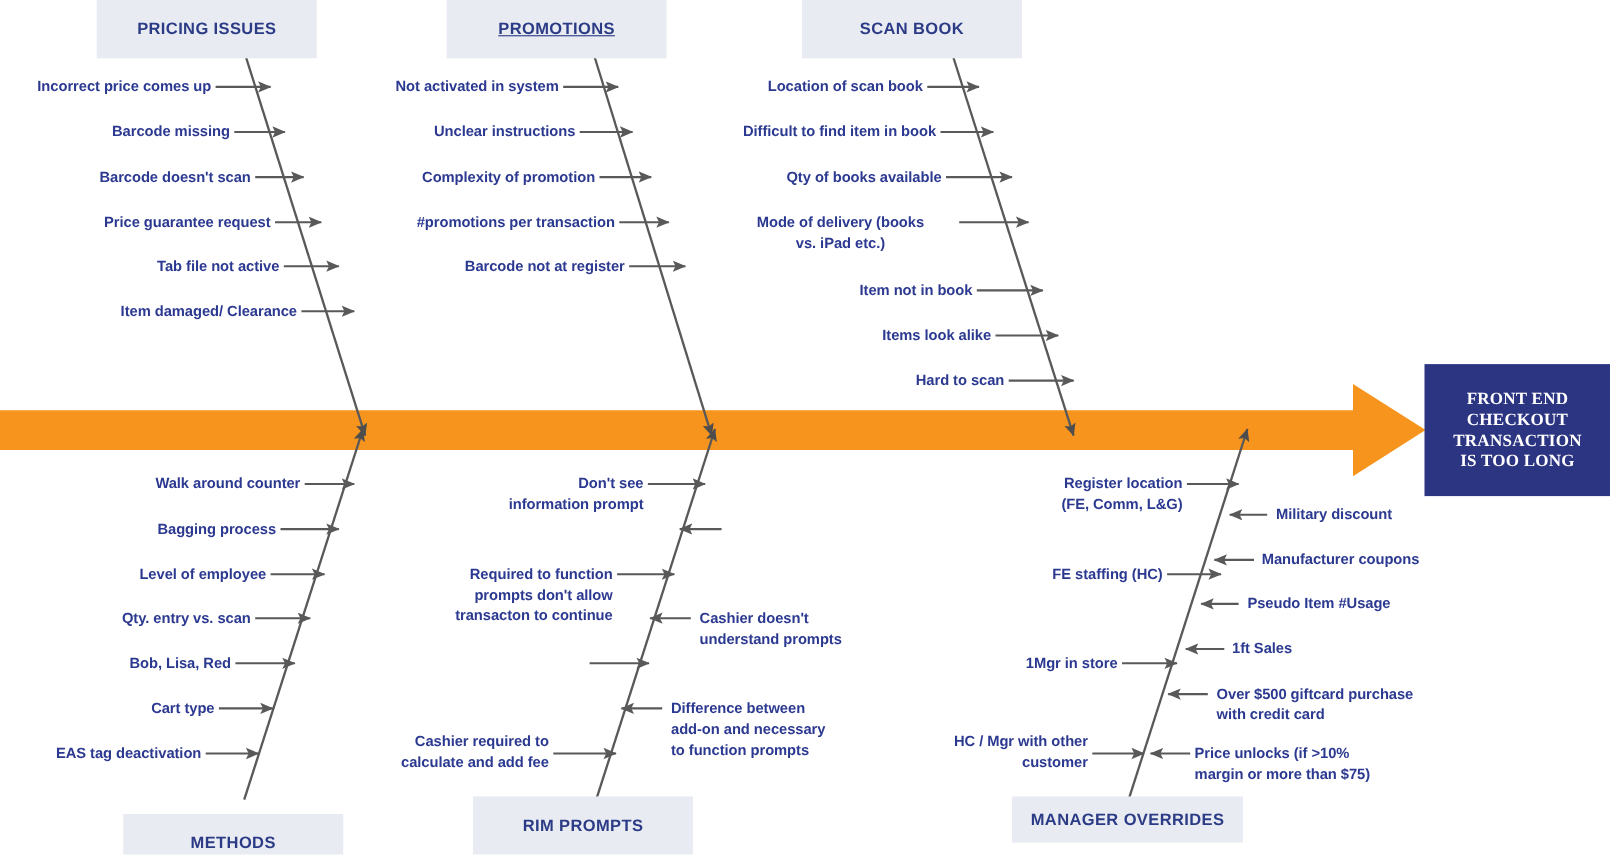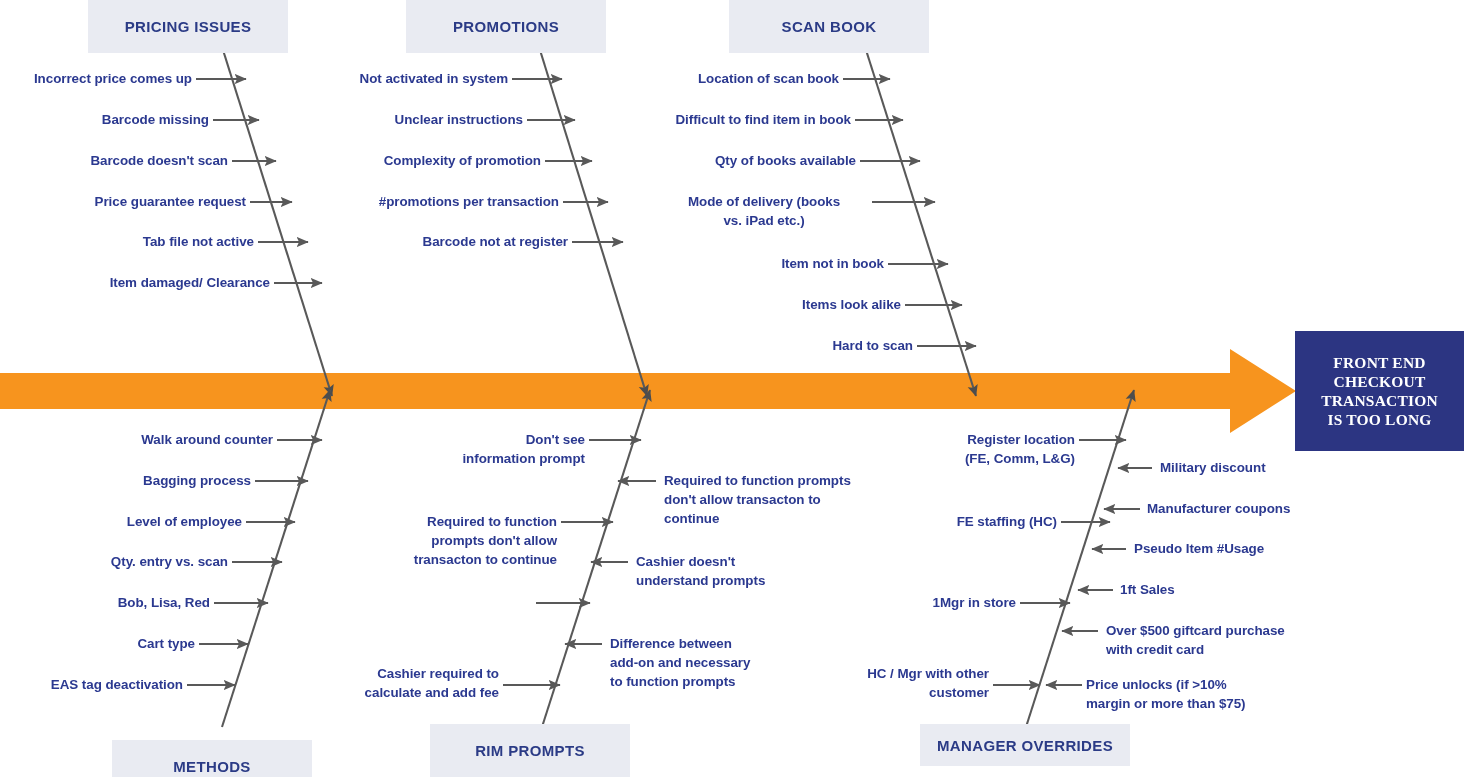--- a/index.html
+++ b/index.html
@@ -159,21 +159,21 @@
       <line x1="1152" y1="468" x2="1118" y2="468"></line>
       <line x1="1140" y1="509" x2="1104" y2="509"></line>
       <line x1="1126" y1="549" x2="1092" y2="549"></line>
       <line x1="1113" y1="590" x2="1078" y2="590"></line>
       <line x1="1098" y1="631" x2="1062" y2="631"></line>
       <line x1="1082" y1="685" x2="1046" y2="685"></line>
     </g>
   </svg>
 
   <div class="cat-box" style="left:88px;  top:0px;   width:200px; height:53px;">PRICING ISSUES</div>
-  <div class="cat-box" style="left:406px; top:0px;   width:200px; height:53px;">PROMOTIONS</div>
+  <div class="cat-box" style="left:406px; top:0px;   width:200px; height:53px;text-decoration:underline;">PROMOTIONS</div>
   <div class="cat-box" style="left:729px; top:0px;   width:200px; height:53px;">SCAN BOOK</div>
 
   <div class="cat-box" style="left:112px; top:740px; width:200px; height:53px;">METHODS</div>
   <div class="cat-box" style="left:430px; top:724px; width:200px; height:53px;">RIM PROMPTS</div>
   <div class="cat-box" style="left:920px; top:724px; width:210px; height:42px;">MANAGER OVERRIDES</div>
 
   <div id="effect-box">
     <div>
       <span>FRONT END</span>
       <span>CHECKOUT</span>
@@ -213,23 +213,20 @@
   <div class="cause r" style="left:-13px; top:675px; width:196px;">EAS tag deactivation</div>
 
   <div class="cause r" style="left:389px; top:430px; width:196px;">Don't see
 information prompt</div>
   <div class="cause r" style="left:361px; top:512px; width:196px;">Required to function
 prompts don't allow
 transacton to continue</div>
   <div class="cause r" style="left:303px; top:664px; width:196px;">Cashier required to
 calculate and add fee</div>
 
-  <div class="cause l" style="left:664px; top:471px; width:240px;">Required to function prompts
-don't allow transacton to
-continue</div>
   <div class="cause l" style="left:636px; top:552px; width:220px;">Cashier doesn't
 understand prompts</div>
   <div class="cause l" style="left:610px; top:634px; width:200px;">Difference between
 add-on and necessary
 to function prompts</div>
 
   <div class="cause r" style="left:879px; top:430px; width:196px;">Register location
 (FE, Comm, L&amp;G)</div>
   <div class="cause r" style="left:861px; top:512px; width:196px;">FE staffing (HC)</div>
   <div class="cause r" style="left:820px; top:593px; width:196px;">1Mgr in store</div>

